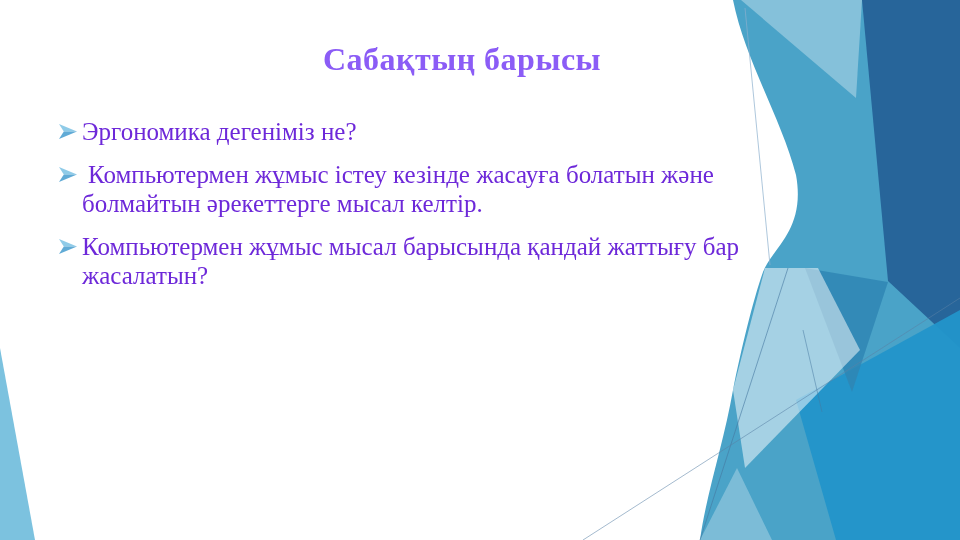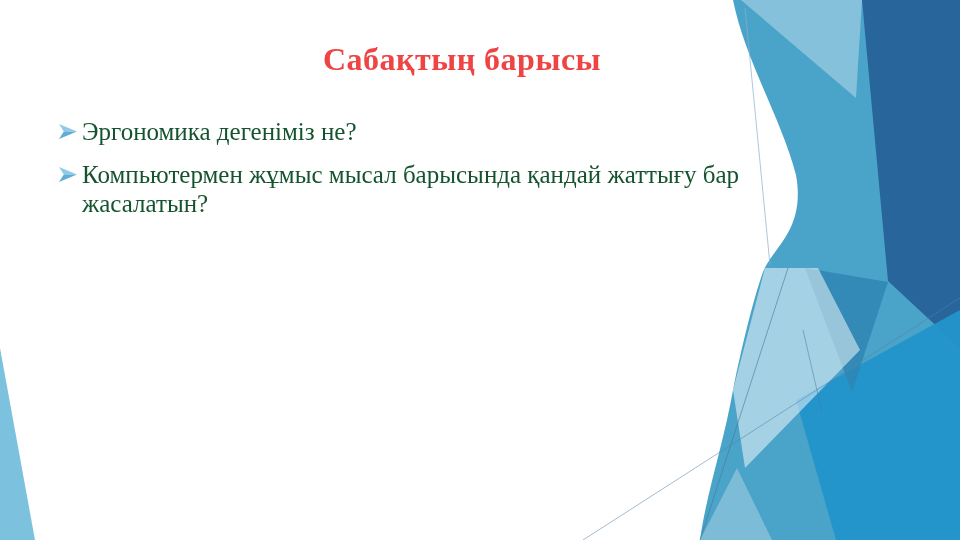--- a/index.html
+++ b/index.html
@@ -18,38 +18,38 @@
   .deco-svg {
     position: absolute; top: 0; left: 0;
     width: 960px; height: 540px;
     pointer-events: none;
   }
   .slide-title {
     position: absolute;
     top: 41px; left: 12px; width: 900px;
     text-align: center;
     font-size: 32px; font-weight: bold;
-    color: #ef4444;
+    color: #8b5cf6;
     letter-spacing: 0.5px;
     z-index: 2;
   }
   .bullet-list {
     position: absolute;
     top: 117px; left: 59px; width: 755px;
     margin: 0; padding: 0;
     list-style: none;
     z-index: 2;
   }
   .bullet-item {
     position: relative;
     padding-left: 23px;
     margin: 0 0 14px 0;
     font-size: 25px;
     line-height: 29px;
-    color: #14532d;
+    color: #6d28d9;
   }
   .bullet-item .bullet-text {
     white-space: pre-line;
     display: block;
   }
   .bullet-item.indent-first .bullet-text { text-indent: 6px; }
   .bullet-marker {
     position: absolute;
     left: 0; top: 7px;
     width: 18px; height: 15px;
@@ -87,20 +87,28 @@
   <div class="slide-title">Сабақтың барысы</div>
 
   <ul class="bullet-list">
     <li class="bullet-item">
       <svg class="bullet-marker" viewBox="0 0 18 15" aria-hidden="true">
         <polygon points="0,0 18,7.5 4.8,7.5" fill="#8FCBE8"></polygon>
         <polygon points="4.8,7.5 18,7.5 0,15" fill="#61ABD6"></polygon>
       </svg>
       <span class="bullet-text">Эргономика дегеніміз не?</span>
     </li>
+    <li class="bullet-item indent-first">
+      <svg class="bullet-marker" viewBox="0 0 18 15" aria-hidden="true">
+        <polygon points="0,0 18,7.5 4.8,7.5" fill="#8FCBE8"></polygon>
+        <polygon points="4.8,7.5 18,7.5 0,15" fill="#61ABD6"></polygon>
+      </svg>
+      <span class="bullet-text"> Компьютермен жұмыс істеу кезінде жасауға болатын және
+болмайтын әрекеттерге мысал келтір.</span>
+    </li>
     <li class="bullet-item">
       <svg class="bullet-marker" viewBox="0 0 18 15" aria-hidden="true">
         <polygon points="0,0 18,7.5 4.8,7.5" fill="#8FCBE8"></polygon>
         <polygon points="4.8,7.5 18,7.5 0,15" fill="#61ABD6"></polygon>
       </svg>
       <span class="bullet-text">Компьютермен жұмыс мысал барысында қандай жаттығу бар
 жасалатын?</span>
     </li>
   </ul>
 

